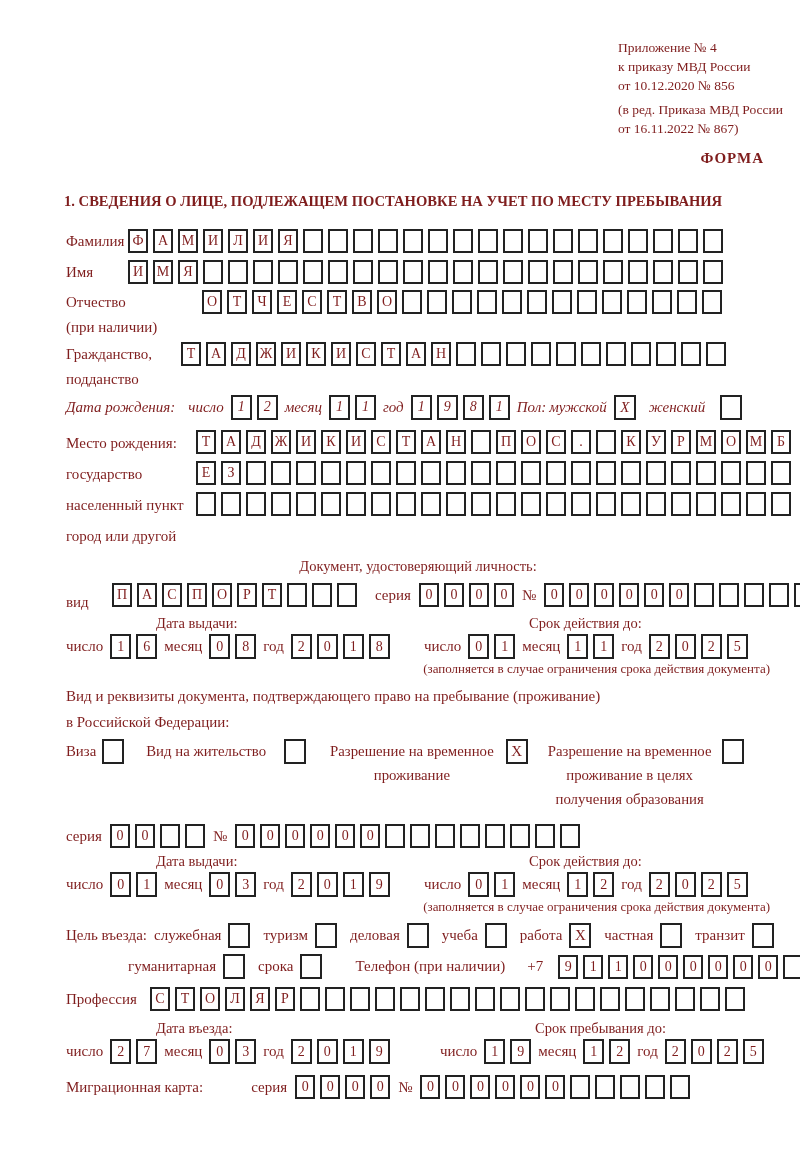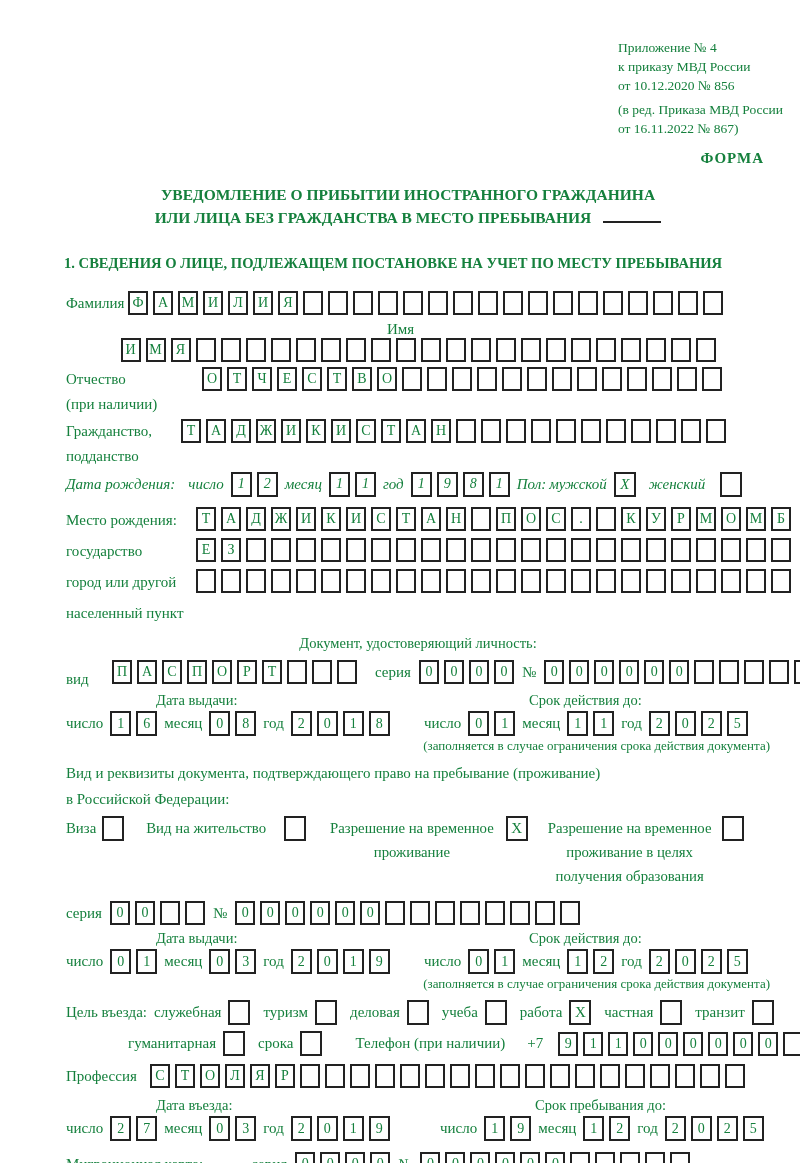--- a/index.html
+++ b/index.html
@@ -1,20 +1,20 @@
 <!DOCTYPE html>
 <html><head>
 <meta charset="utf-8">
 <style>
   * { box-sizing: border-box; margin: 0; padding: 0; }
   html,body { background:#888; }
   body { width:800px; }
   .page {
     position:relative; width:800px; height:1163px; background:#fff;
-    font-family:"Liberation Serif", serif; color:#15803d;
+    font-family:"Liberation Serif", serif; color:#7f1d1d;
     padding:38px 30px 10px 66px; overflow:hidden;
   }
   .appendix { margin-left:552px; font-size:13.5px; line-height:19px; white-space:nowrap; }
   .appendix .gap { height:5px; }
   .forma { text-align:right; padding-right:6px; font-weight:bold; font-size:15px; margin-top:12px; letter-spacing:1px; }
   .title { text-align:center; font-weight:bold; font-size:15.5px; line-height:23px; margin-top:16px; margin-left:-20px; }
   .title-underline { display:inline-block; width:58px; border-bottom:2px solid #222; margin-left:12px; vertical-align:baseline; height:14px; }
   .section-heading { font-weight:bold; font-size:14.6px; margin-top:26px; margin-left:-2px; white-space:nowrap; }
 
   .row { display:flex; align-items:center; min-height:26px; }
@@ -58,26 +58,20 @@
     <div>Приложение № 4</div>
     <div>к приказу МВД России</div>
     <div>от 10.12.2020 № 856</div>
     <div class="gap"></div>
     <div>(в ред. Приказа МВД России</div>
     <div>от 16.11.2022 № 867)</div>
   </div>
 
   <div class="forma">ФОРМА</div>
 
-  <div class="title">
-    <div>УВЕДОМЛЕНИЕ О ПРИБЫТИИ ИНОСТРАННОГО ГРАЖДАНИНА</div>
-    <div>
-      <span>ИЛИ ЛИЦА БЕЗ ГРАЖДАНСТВА В МЕСТО ПРЕБЫВАНИЯ</span><span class="title-underline"></span>
-    </div>
-  </div>
 
   <div class="section-heading">1. СВЕДЕНИЯ О ЛИЦЕ, ПОДЛЕЖАЩЕМ ПОСТАНОВКЕ НА УЧЕТ ПО МЕСТУ ПРЕБЫВАНИЯ</div>
 
   <div class="row" style="margin-top:18px;">
     <div class="lbl" style="width:62px;">Фамилия</div>
     <div class="cells">
         <span class="cell">Ф</span>
         <span class="cell">А</span>
         <span class="cell">М</span>
         <span class="cell">И</span>
@@ -97,21 +91,21 @@
         <span class="cell"></span>
         <span class="cell"></span>
         <span class="cell"></span>
         <span class="cell"></span>
         <span class="cell"></span>
         <span class="cell"></span>
         <span class="cell"></span>
       </div>
   </div>
 
-  <div class="row" style="margin-top:5px;flex-direction:column;">
+  <div class="row" style="margin-top:5px;">
     <div class="lbl" style="width:62px;">Имя</div>
     <div class="cells">
         <span class="cell">И</span>
         <span class="cell">М</span>
         <span class="cell">Я</span>
         <span class="cell"></span>
         <span class="cell"></span>
         <span class="cell"></span>
         <span class="cell"></span>
         <span class="cell"></span>
@@ -218,22 +212,22 @@
     <span class="sub" style="margin-left:-4px;">мужской</span>
     <span class="checkbox">X</span>
     <span class="sub" style="margin-left:6px;">женский</span>
     <span class="checkbox" style="margin-left:8px;"></span>
   </div>
 
   <div class="row top-align" style="margin-top:8px;">
     <div class="lbl2" style="width:130px; line-height:31px;">
       <div>Место рождения:</div>
       <div>государство</div>
+      <div>населенный пункт</div>
       <div>город или другой</div>
-      <div>населенный пункт</div>
     </div>
     <div class="stackrows" style="margin-top:2px;">
       <div class="cells">
           <span class="cell">Т</span>
           <span class="cell">А</span>
           <span class="cell">Д</span>
           <span class="cell">Ж</span>
           <span class="cell">И</span>
           <span class="cell">К</span>
           <span class="cell">И</span>

